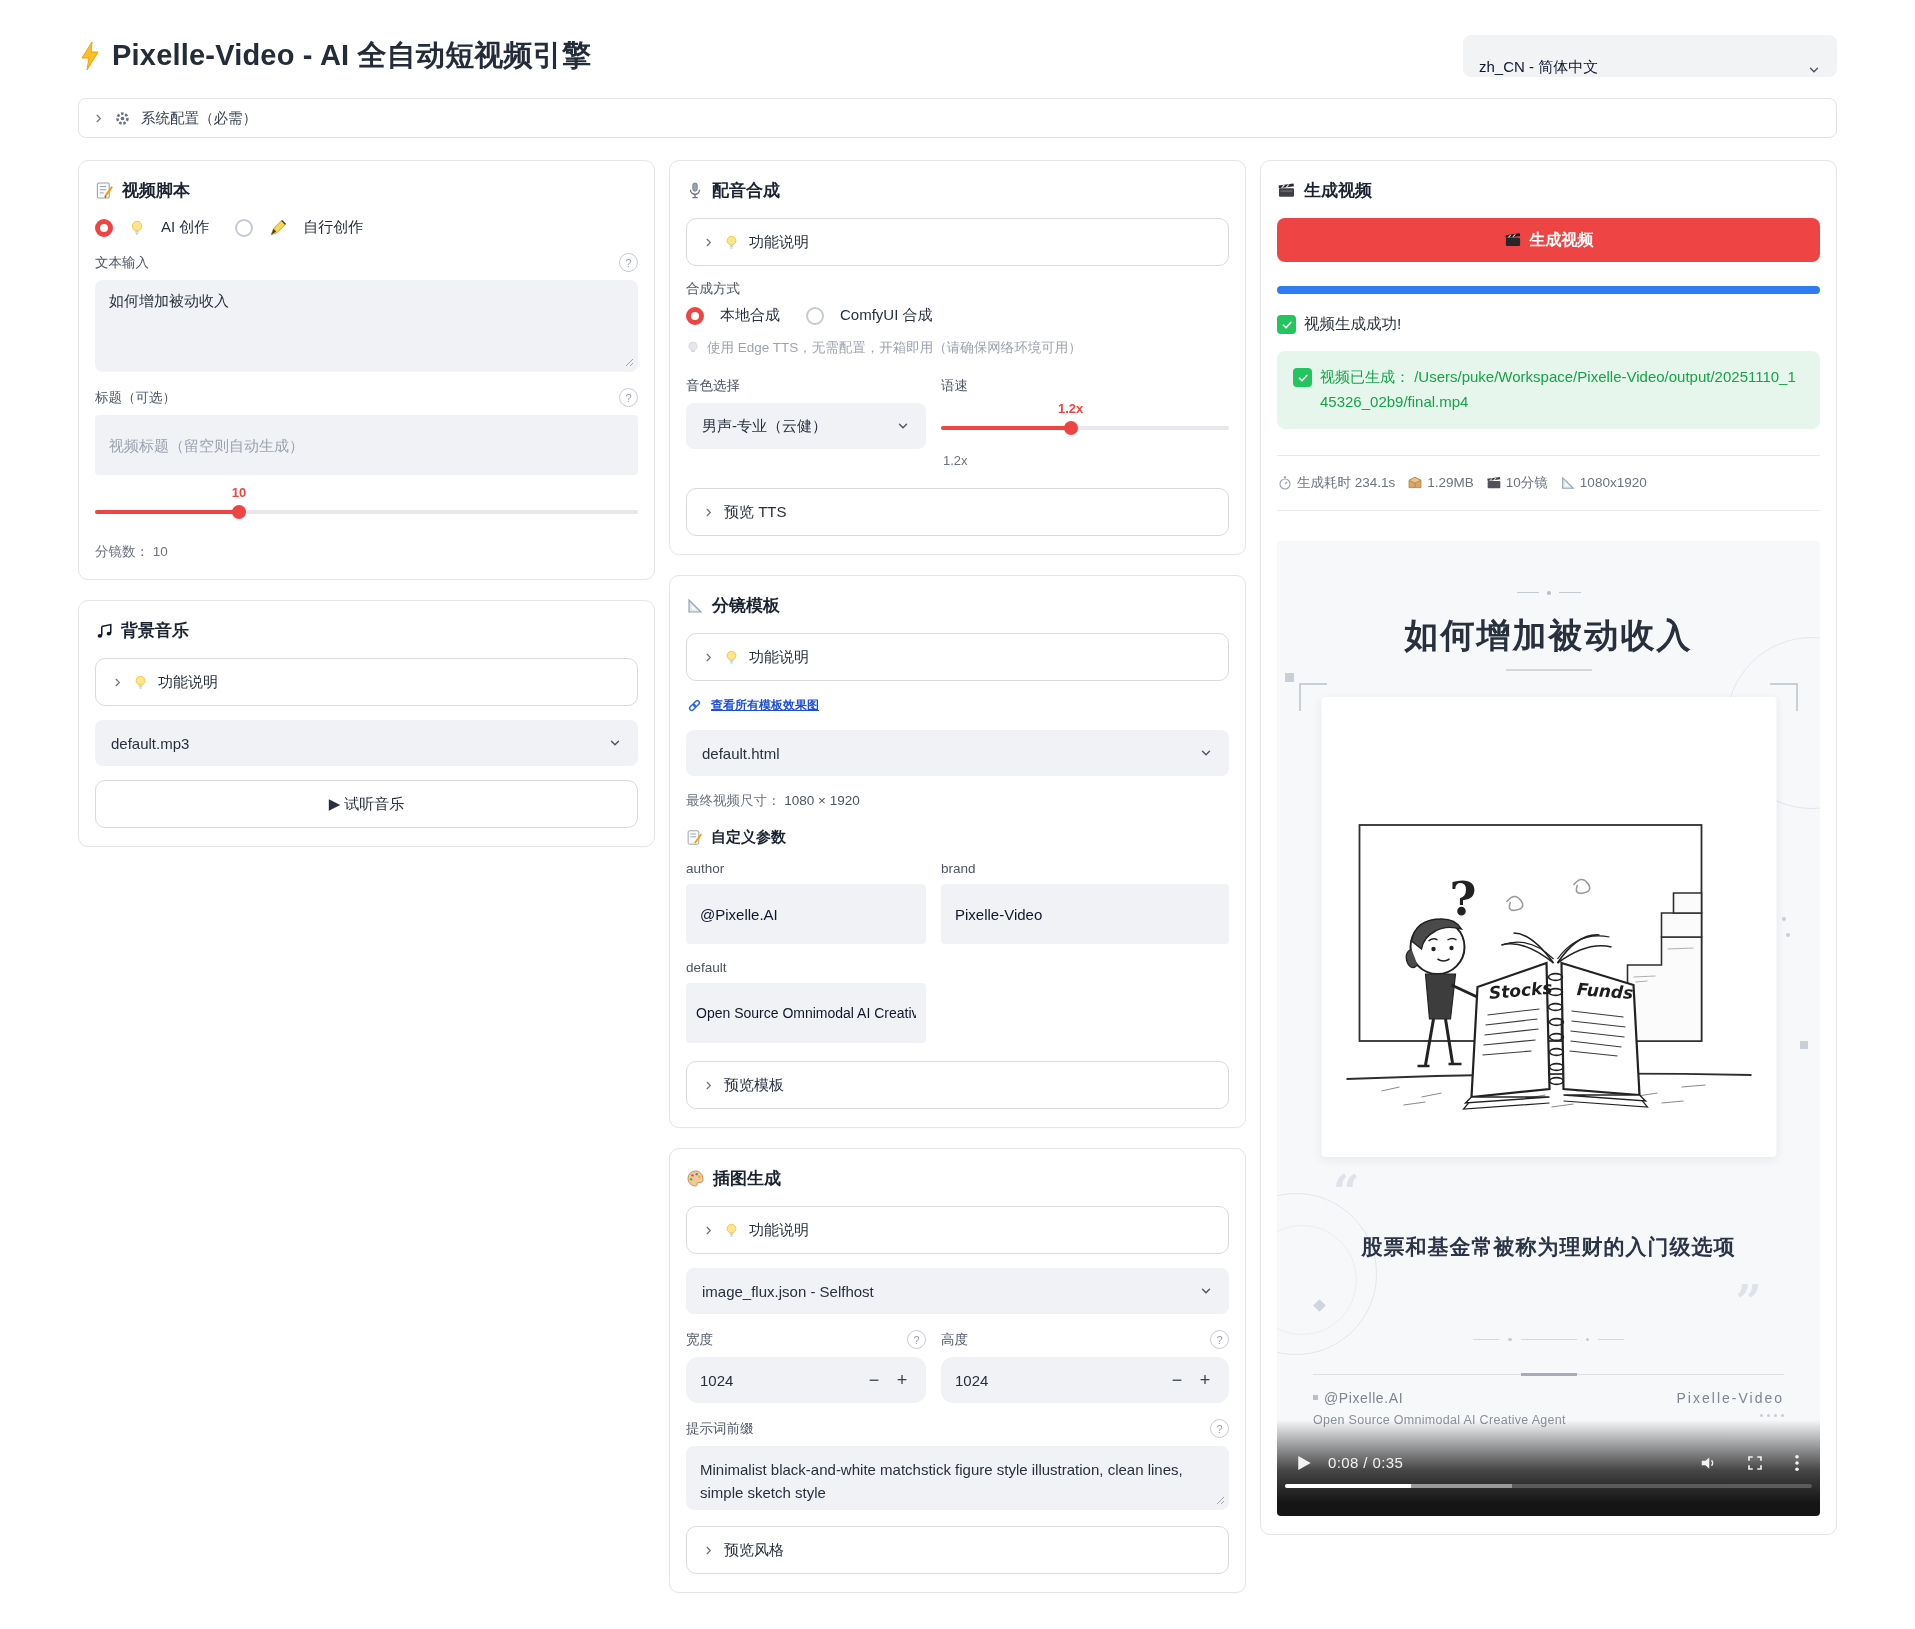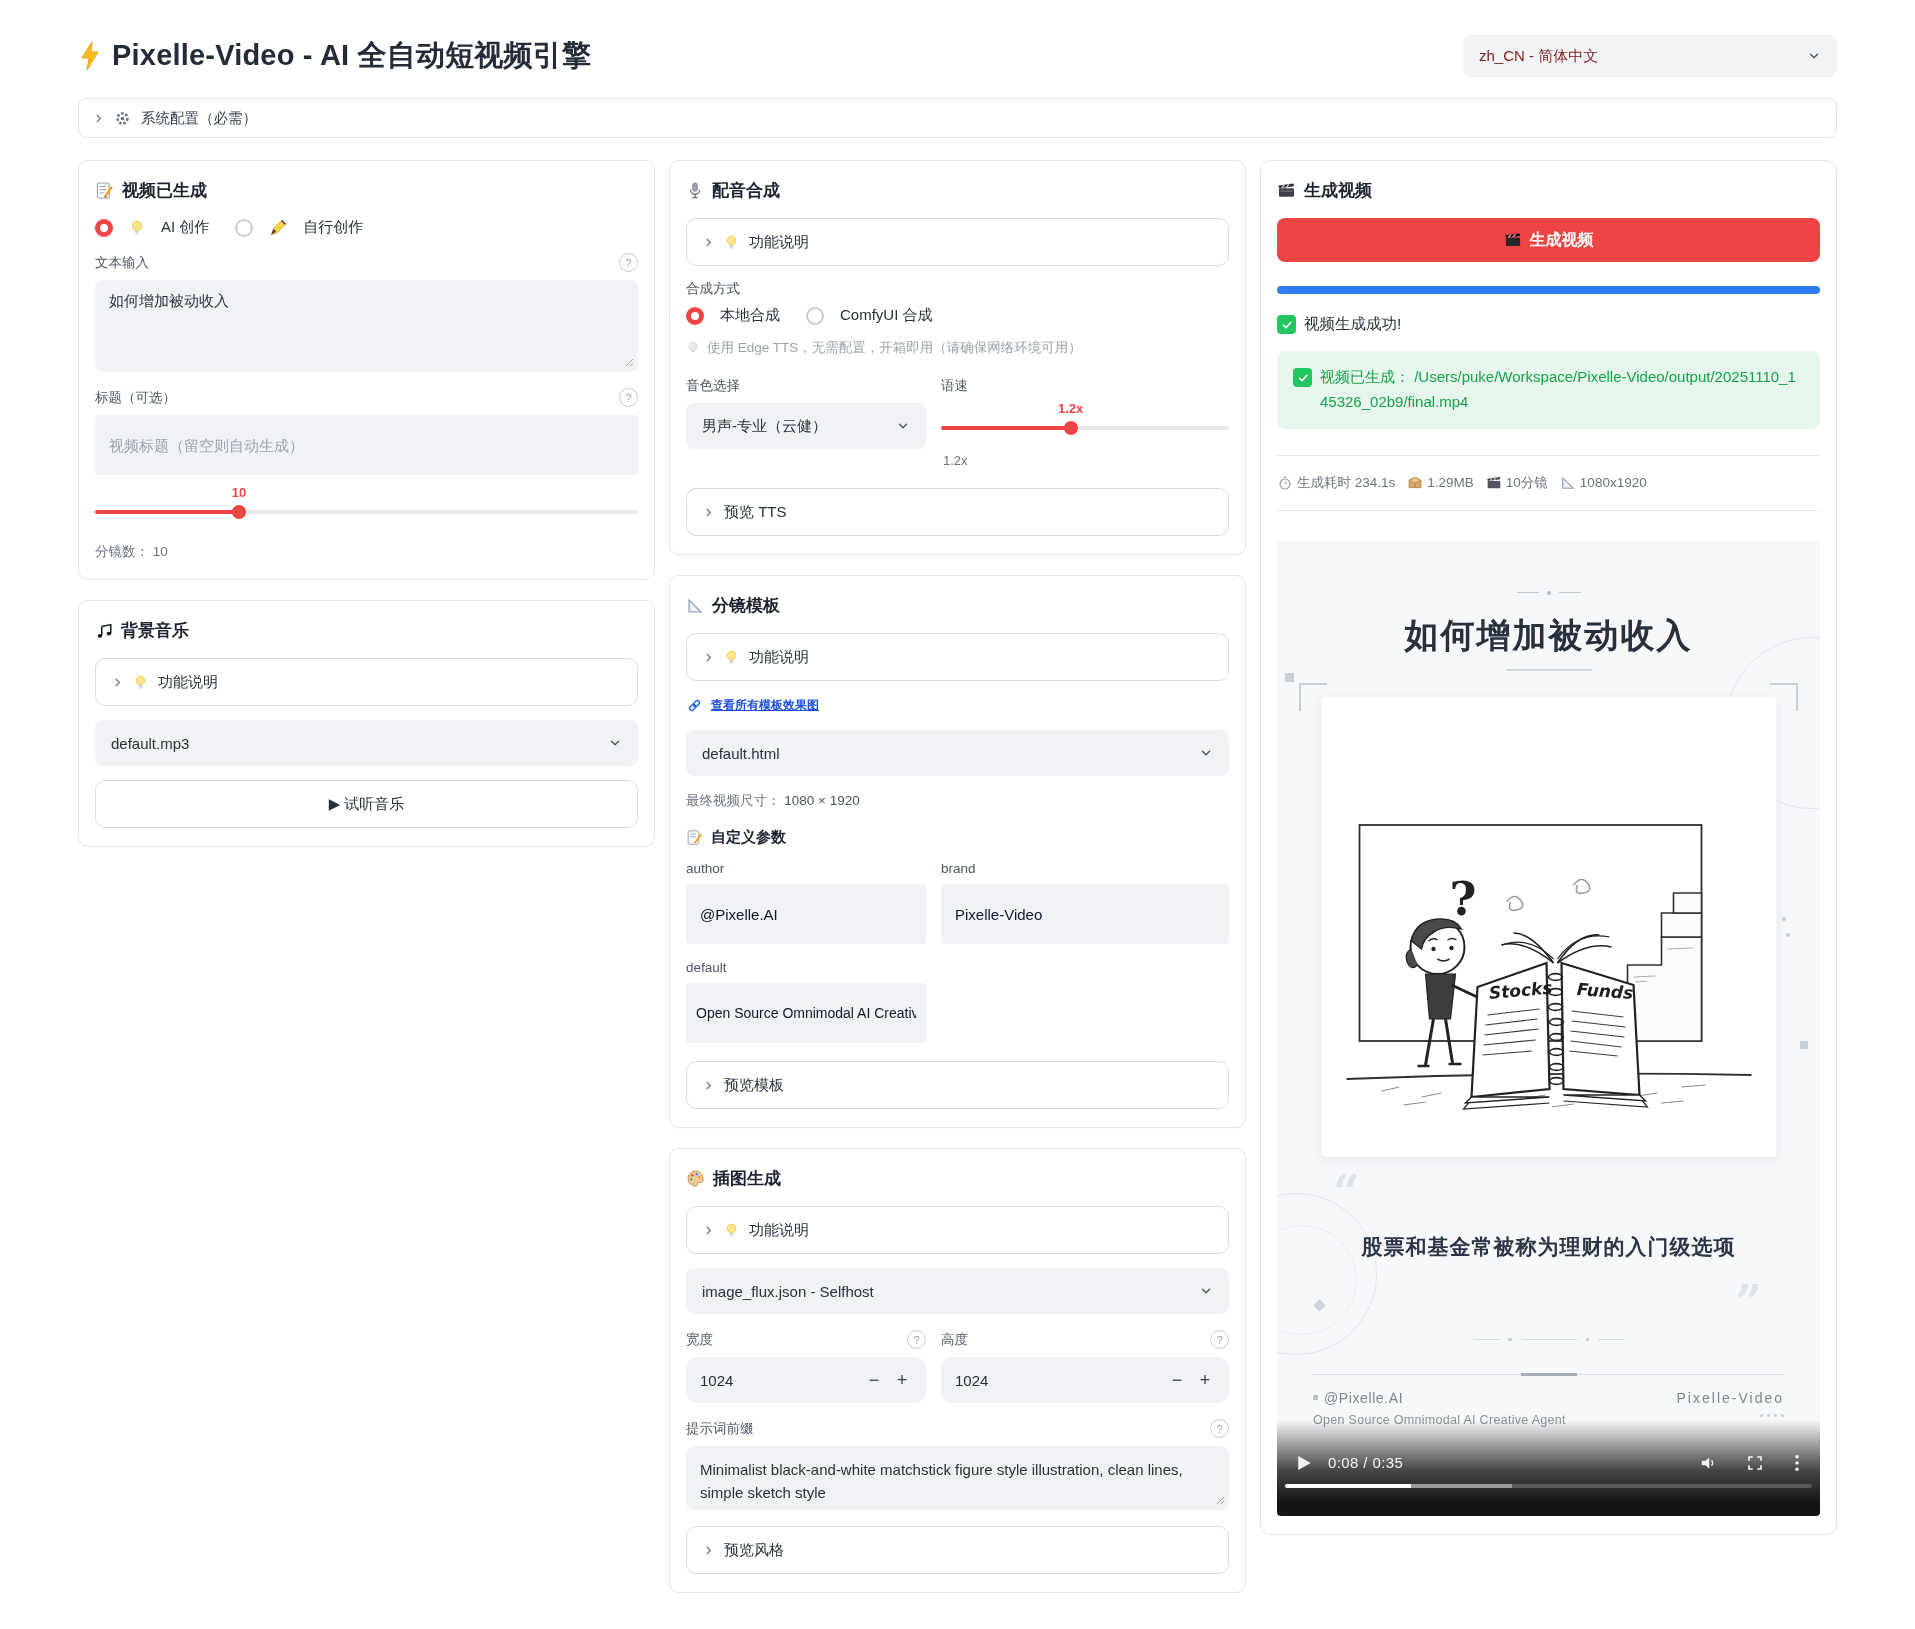--- a/index.html
+++ b/index.html
@@ -2,21 +2,21 @@
 <html><head>
 <meta charset="utf-8">
 <style>
   html,body{margin:0;padding:0;background:#ffffff;}
   body{width:1915px;height:1629px;font-family:"Liberation Sans","DejaVu Sans",sans-serif;color:#1f2937;overflow:hidden;position:relative;}
   .page{padding:28px 78px 0 78px;}
   
   .topbar{display:flex;align-items:center;justify-content:space-between;height:56px;}
   .app-title{display:flex;align-items:center;gap:10px;}
   .app-title h1{font-size:29px;font-weight:700;color:#242c39;margin:0;letter-spacing:0.2px;}
-  .lang-select{width:342px;height:42px;background:#f2f3f5;border-radius:8px;display:flex;align-items:center;justify-content:space-between;padding:0 16px;font-size:15px;color:#7f1d1d;cursor:pointer;}
+  .lang-select{width:342px;height:42px;background:#f2f3f5;border-radius:8px;display:flex;align-items:flex-end;justify-content:space-between;padding:0 16px;font-size:15px;color:#0f172a;cursor:pointer;}
   .sys-acc{margin-top:14px;height:38px;border:1px solid #e2e4e8;border-radius:8px;display:flex;align-items:center;gap:10px;padding:0 14px;font-size:14.5px;color:#374151;background:#fff;cursor:pointer;}
   
   .cols{display:grid;grid-template-columns:577px 577px 577px;gap:14px;margin-top:22px;align-items:start;}
   .col{display:flex;flex-direction:column;gap:20px;}
   .panel{background:#fff;border:1px solid #e4e5e9;border-radius:10px;padding:18px 16px;box-shadow:0 1px 2px rgba(0,0,0,0.02);}
   .ptitle{display:flex;align-items:center;gap:8px;font-size:17px;font-weight:700;color:#1b2330;margin:0 0 16px 0;}
   .icon{flex:none;display:inline-block;}
   
   .acc{border:1px solid #d9dbdf;border-radius:10px;height:46px;display:flex;align-items:center;gap:10px;padding:0 16px;font-size:15px;color:#27303c;background:#fff;cursor:pointer;margin-bottom:14px;}
   
@@ -143,21 +143,21 @@
       <section class="panel">
         <h2 class="ptitle">
           <svg class="icon" width="19" height="19" viewBox="0 0 24 24">
               <rect x="3" y="2.5" width="15" height="19" rx="2" fill="#f8fafc" stroke="#9ca3af" stroke-width="1.4"></rect>
               <line x1="6" y1="7" x2="14" y2="7" stroke="#9ca3af" stroke-width="1.3"></line>
               <line x1="6" y1="11" x2="14" y2="11" stroke="#9ca3af" stroke-width="1.3"></line>
               <line x1="6" y1="15" x2="11" y2="15" stroke="#9ca3af" stroke-width="1.3"></line>
               <line x1="21" y1="8" x2="13" y2="19" stroke="#f59e0b" stroke-width="2.6" stroke-linecap="round"></line>
               <polygon points="12.2,20.6 13,19 14.8,20 12.5,21.6" fill="#92400e"></polygon>
             </svg>
-          <span>视频已生成</span>
+          <span>视频脚本</span>
         </h2>
         <div class="radio-row">
           <label class="radio-lab">
             <span class="rdot on"></span>
             <svg class="icon" width="16" height="18" viewBox="0 0 24 26">
                 <circle cx="12" cy="10" r="7" fill="#fde68a" stroke="#f0c341" stroke-width="1.4"></circle>
                 <rect x="9" y="17" width="6" height="3" rx="1" fill="#cbd5e1"></rect>
                 <rect x="10" y="20.5" width="4" height="2.5" rx="1" fill="#cbd5e1"></rect>
               </svg>
             <span>AI 创作</span>

